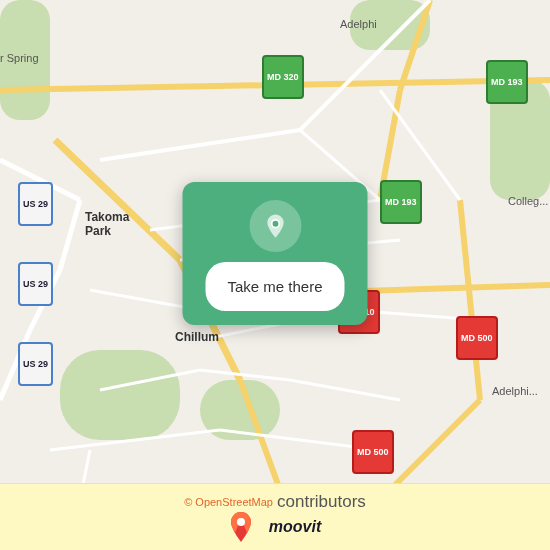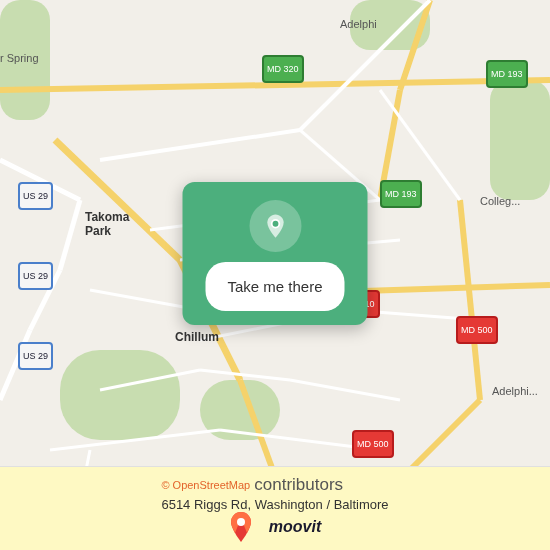--- a/index.html
+++ b/index.html
@@ -126,22 +126,22 @@
     }
 
     
     .highway-badge {
       position: absolute;
       background: #f5f5f5;
       border: 2px solid #4a7fcb;
       border-radius: 4px;
       font-size: 9px;
       color: #1a1a2e;
-      font-weight: normal;
-      padding: 7px 3px;
+      font-weight: bold;
+      padding: 15px 3px;
       white-space: nowrap;
     }
 
     .highway-badge-green {
       background: #4caf50;
       border-color: #2e7d32;
       color: white;
     }
 
     .highway-badge-red {
@@ -198,21 +198,21 @@
       <line x1="300" y1="130" x2="380" y2="200" stroke="#fff" stroke-width="3"></line>
       <line x1="90" y1="290" x2="200" y2="310" stroke="#fff" stroke-width="3"></line>
       <line x1="200" y1="310" x2="310" y2="295" stroke="#fff" stroke-width="3"></line>
       <line x1="90" y1="450" x2="80" y2="500" stroke="#fff" stroke-width="3"></line>
       <line x1="290" y1="490" x2="390" y2="490" stroke="#fff" stroke-width="4"></line>
     </svg>
 
     <div class="map-label" style="left:340px; top:18px;">Adelphi</div>
     <div class="map-label map-label-bold" style="left:85px; top:210px;">Takoma<br>Park</div>
     <div class="map-label map-label-bold" style="left:175px; top:330px;">Chillum</div>
-    <div class="map-label" style="left:480px; top:195px;">Colleg...</div>
+    <div class="map-label" style="left:508px; top:195px;">Colleg...</div>
     <div class="map-label" style="left:492px; top:385px;">Adelphi...</div>
     <div class="map-label" style="left:0px; top:52px;">r Spring</div>
 
     <div class="highway-badge" style="left:18px; top:182px; border-color:#4a7fcb;">US 29</div>
     <div class="highway-badge" style="left:18px; top:262px; border-color:#4a7fcb;">US 29</div>
     <div class="highway-badge" style="left:18px; top:342px; border-color:#4a7fcb;">US 29</div>
     <div class="highway-badge highway-badge-green" style="left:262px; top:55px;">MD 320</div>
     <div class="highway-badge highway-badge-green" style="left:486px; top:60px;">MD 193</div>
     <div class="highway-badge highway-badge-green" style="left:380px; top:180px;">MD 193</div>
     <div class="highway-badge highway-badge-red" style="left:338px; top:290px;">MD 410</div>
@@ -230,21 +230,20 @@
     </div>
     <button class="popup-button">Take me there</button>
   </div>
 
   <div class="bottom-bar">
     <div style="display:flex; flex-direction:column; gap:2px;">
       <div class="bottom-left">
         <span style="color:#e3642b; font-size:11px;">© OpenStreetMap</span>
         <span class="osm-text">contributors</span>
       </div>
-      <div class="address-text">6514 Riggs Rd, Washington / Baltimore</div>
     </div>
     <div class="moovit-logo">
       <svg width="24" height="30" viewBox="0 0 24 30">
         <path d="M12 0C6 0 2 5 2 10c0 7 10 20 10 20s10-13 10-20C22 5 18 0 12 0z" fill="#e53935"></path>
         <path d="M12 0C6 0 2 5 2 10c0 3 2 7 4 11l6-15 6 15c2-4 4-8 4-11C22 5 18 0 12 0z" fill="#ff7043"></path>
         <circle cx="12" cy="10" r="4" fill="white"></circle>
       </svg>
       <span class="moovit-text">moovit</span>
     </div>
   </div>

